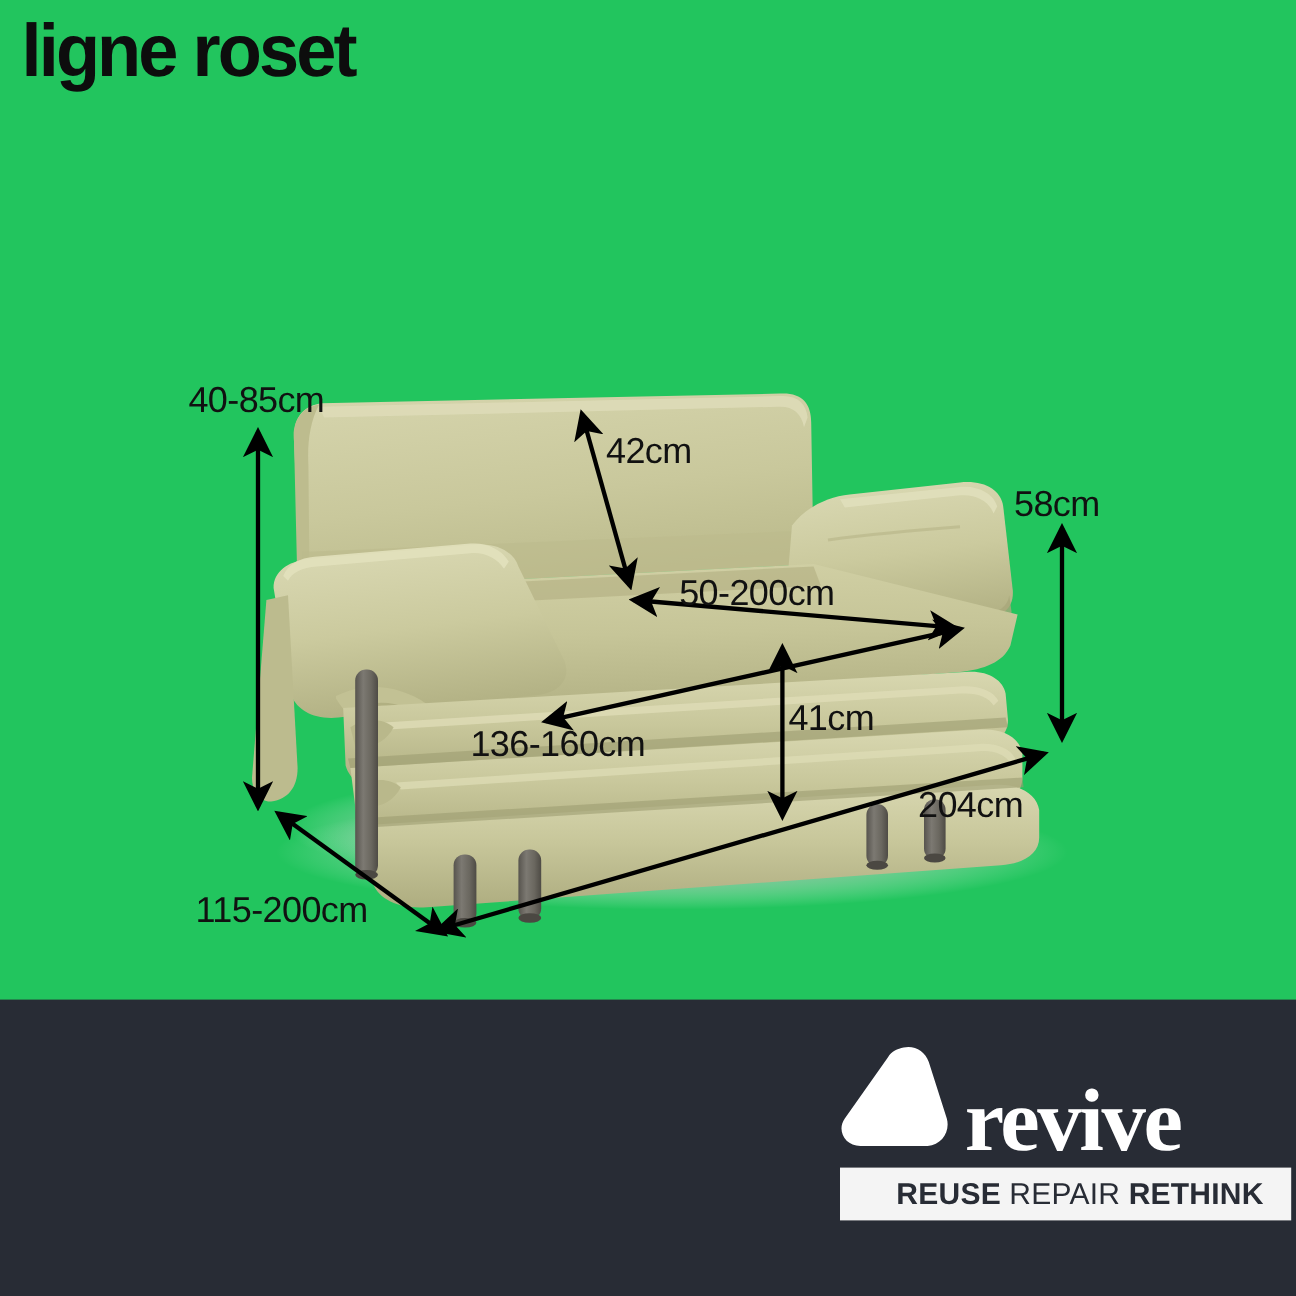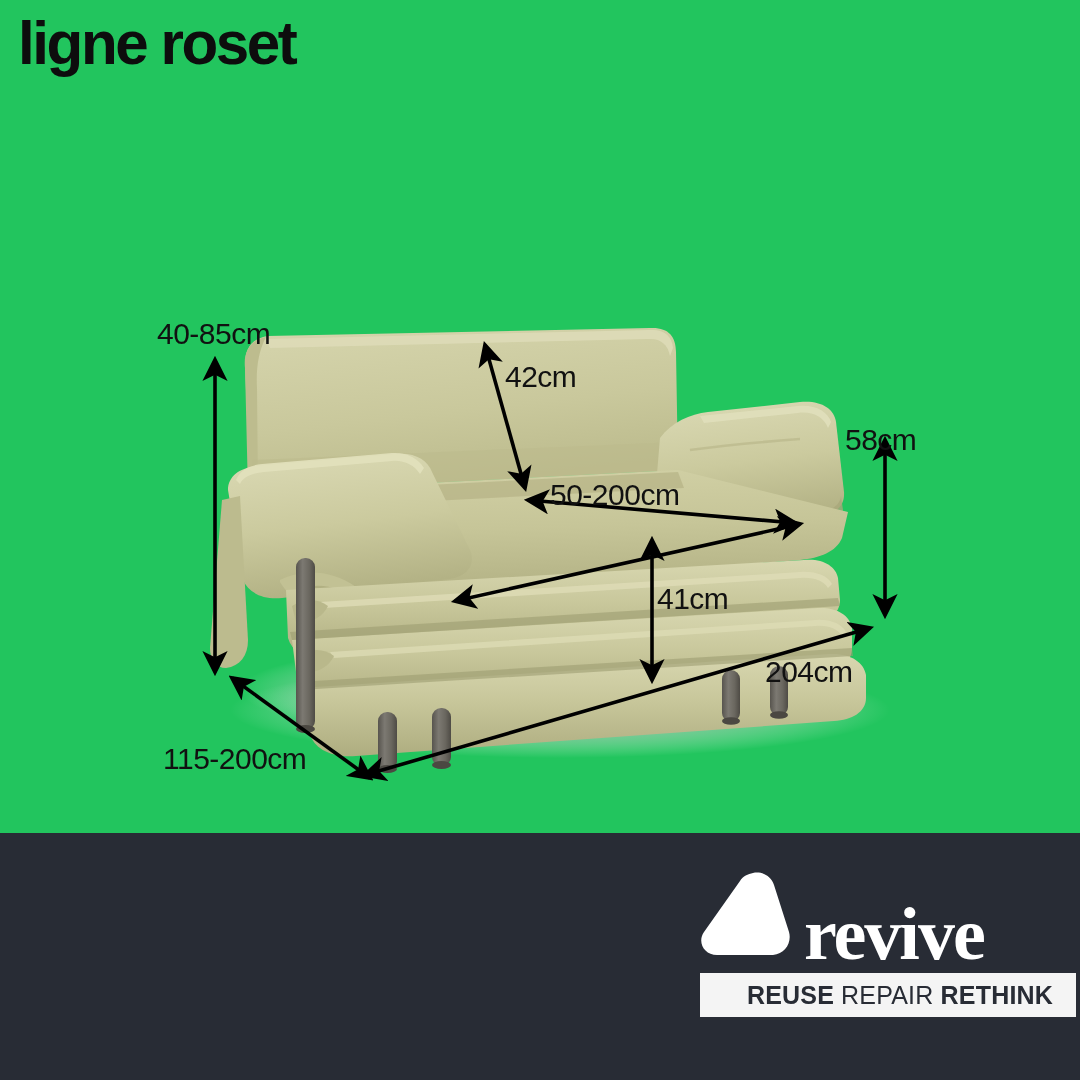--- a/index.html
+++ b/index.html
@@ -54,22 +54,22 @@
     font-family: "Liberation Sans", sans-serif;
     font-size: 30px;
     font-weight: 400;
     color: #111111;
     white-space: nowrap;
     letter-spacing: -0.5px;
   }
 
   #label-height      { left: 157px; top: 197px; }
   #label-back        { left: 505px; top: 240px; }
-  #label-seatdiag    { left: 550px; top: 358px; }
-  #label-depthright  { left: 845px; top: 303px; }
+  #label-seatdiag    { left: 566px; top: 358px; }
+  #label-depthright  { left: 845px; top: 284px; }
   #label-seatwidth   { left: 392px; top: 484px; }
   #label-seatheight  { left: 657px; top: 462px; }
   #label-totalwidth  { left: 765px; top: 535px; }
   #label-totaldepth  { left: 163px; top: 622px; }
 
   
   #footer {
     position: absolute;
     left: 0;
     top: 833px;
@@ -292,20 +292,21 @@
         <line x1="365" y1="655" x2="870" y2="508"></line>
 
         <line x1="232" y1="558" x2="370" y2="658"></line>
       </g>
     </svg>
 
     <div class="dim-label" id="label-height">40-85cm</div>
     <div class="dim-label" id="label-back">42cm</div>
     <div class="dim-label" id="label-seatdiag">50-200cm</div>
     <div class="dim-label" id="label-depthright">58cm</div>
+    <div class="dim-label" id="label-seatwidth">136-160cm</div>
     <div class="dim-label" id="label-seatheight">41cm</div>
     <div class="dim-label" id="label-totalwidth">204cm</div>
     <div class="dim-label" id="label-totaldepth">115-200cm</div>
   </div>
 
   <div id="footer">
 
 
     <div id="revive-block">
       <div id="revive-top">

